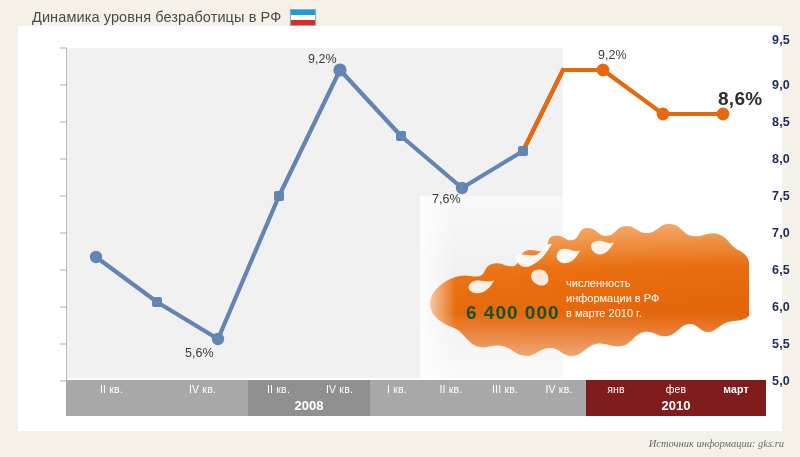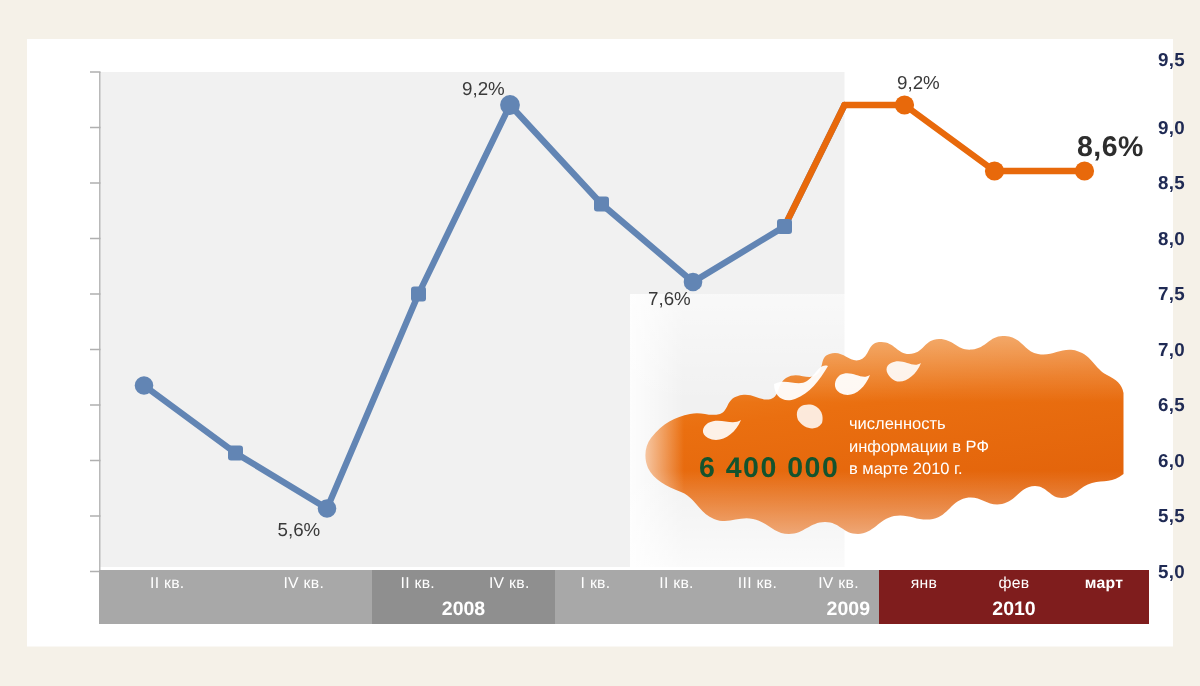--- a/index.html
+++ b/index.html
@@ -134,20 +134,28 @@
     position:absolute;right:16px;top:438px;
     font-size:10.5px;color:#6b6b6b;font-style:italic;
     font-family:"Liberation Serif", serif;
   }
 </style>
 </head>
 <body>
 
 <div class="frame">
 
+  <div class="header">
+    <span class="header-title">Динамика уровня безработицы в РФ</span>
+    <span class="flag">
+      <i class="b1"></i>
+        <i class="b2"></i>
+        <i class="b3"></i>
+    </span>
+  </div>
 
   <div class="card"></div>
 
   <div class="plot">
     <div class="plot-band"></div>
   </div>
 
   <div class="yaxis"></div>
 
   <div>
@@ -282,26 +290,26 @@
       </div>
       <div class="xyear">2008</div>
     </div>
     <div class="xgroup xg-2009" style="width:216px;">
       <div class="xticks">
         <div class="xtick">I кв.</div>
         <div class="xtick">II кв.</div>
         <div class="xtick">III кв.</div>
         <div class="xtick">IV кв.</div>
       </div>
-      <div class="xyear">2009</div>
     </div>
     <div class="xgroup xg-2010" style="width:180px;">
       <div class="xticks">
         <div class="xtick">янв</div>
         <div class="xtick">фев</div>
         <div class="xtick" style="font-weight:bold;">март</div>
       </div>
       <div class="xyear">2010</div>
     </div>
   </div>
 
+  <div class="source">Источник информации: gks.ru</div>
 
 </div>
 
 </body></html>

